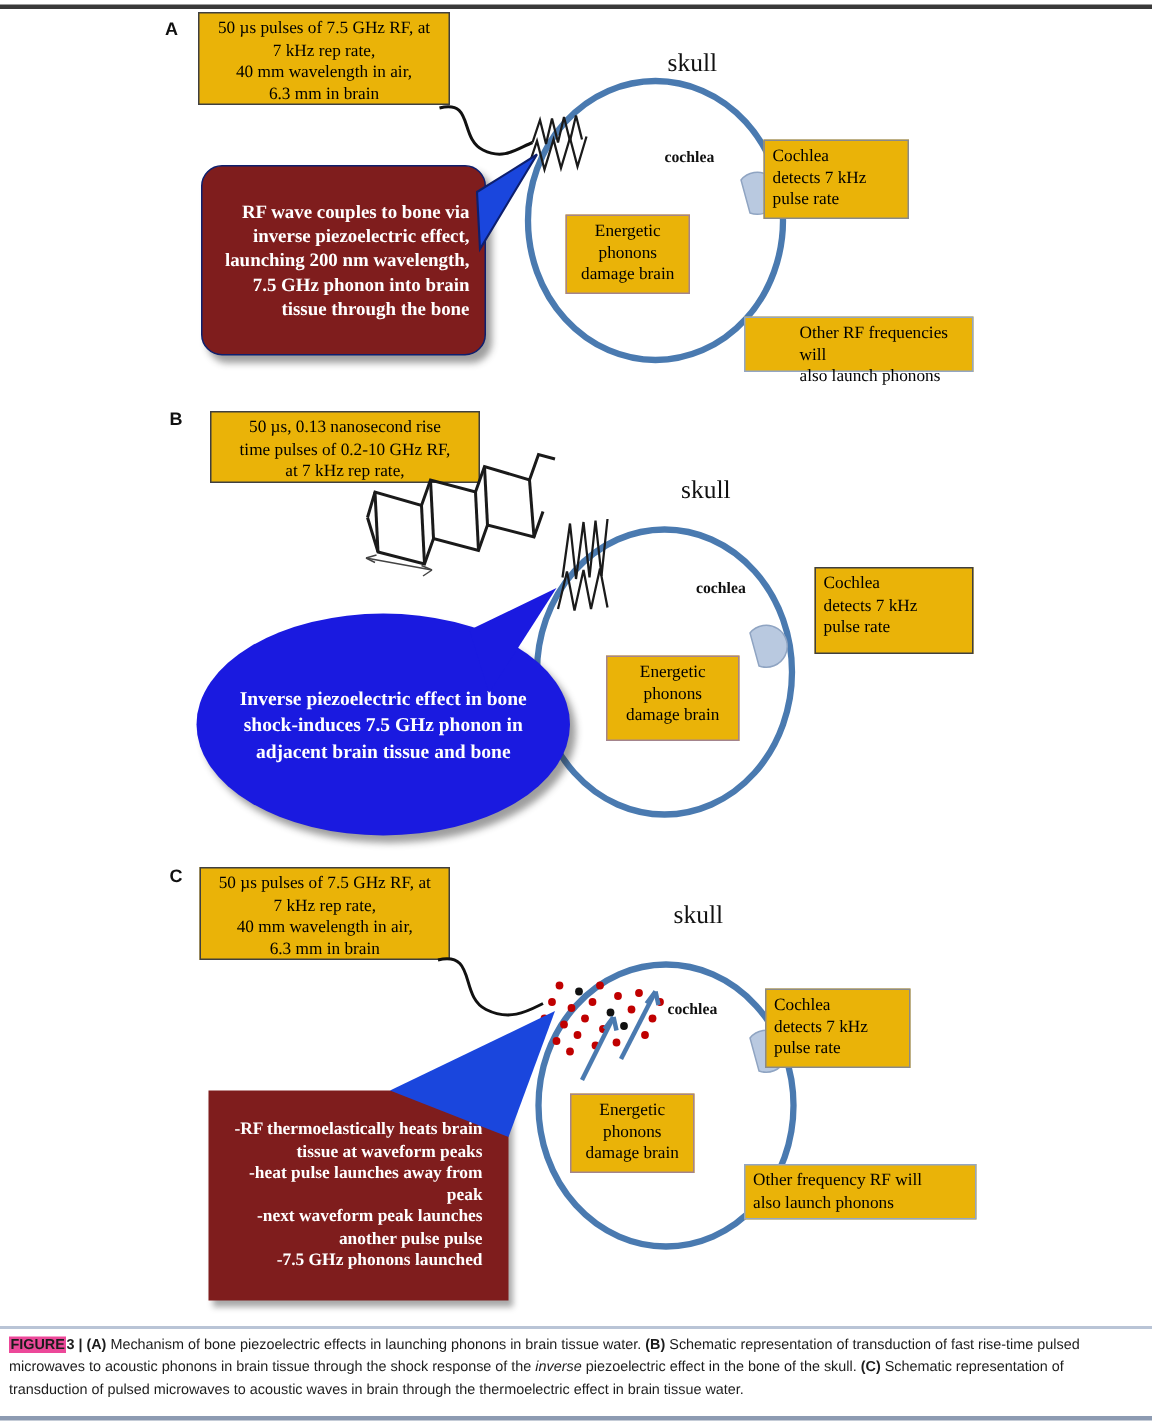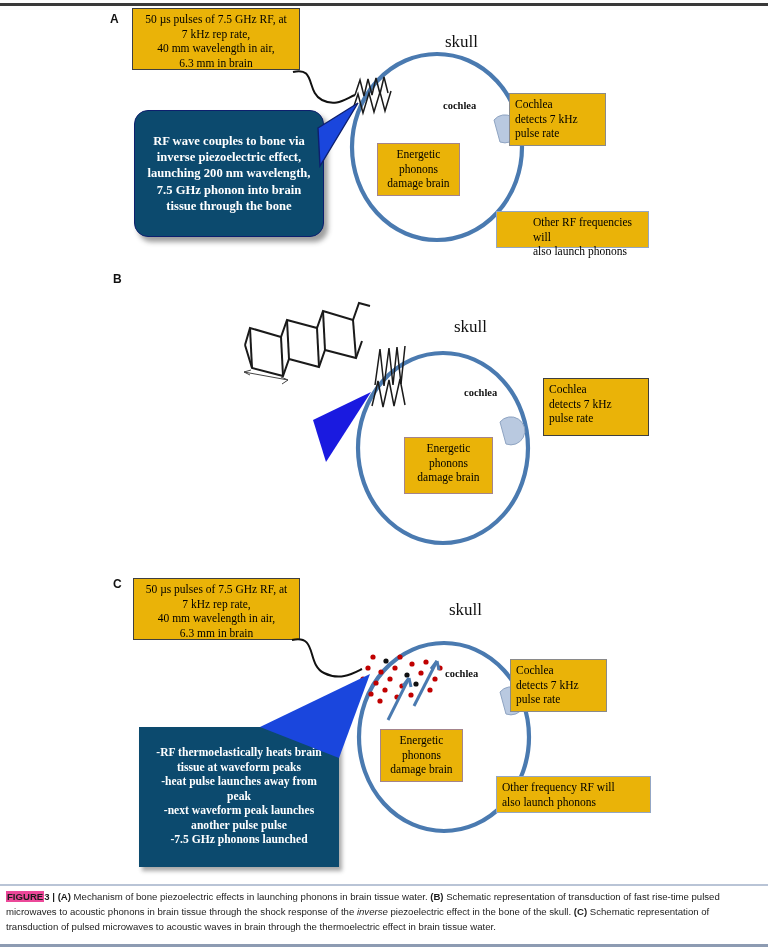--- a/index.html
+++ b/index.html
@@ -22,23 +22,23 @@
         font-size:11.5px;line-height:1.28;color:#000;padding:3px 5px;}
   .tbox.dark{border:1.4px solid #3f3f3f;}
   .tbox.grey{border:1.1px solid #8a8a8a;}
   .tbox.slate{border:1.1px solid #93a6c4;}
   .tbox.mauve{border:1.2px solid #a4848c;}
   .tbox.ctr{text-align:center;}
   .tbox.lft{text-align:left;}
 
   
   .callout-rect{position:absolute;box-sizing:border-box;
-       background:#0c4a6e;border:1.6px solid #0d1f6e;border-radius:14px;
+       background:#7f1d1d;border:1.6px solid #0d1f6e;border-radius:14px;
        color:#fff;font-weight:bold;font-size:12.6px;line-height:1.30;
-       text-align:center;display:flex;align-items:center;justify-content:center;
+       text-align:right;display:flex;align-items:center;justify-content:center;
        padding:6px 10px;box-shadow:4px 5px 5px rgba(40,40,40,.45);}
   .callout-rect.sq{border-radius:0;border:none;box-shadow:3px 4px 4px rgba(40,40,40,.40);}
   .callout-ell{position:absolute;box-sizing:border-box;
        background:#1a1ae0;border-radius:50%;
        color:#fff;font-weight:bold;font-size:13px;line-height:1.32;
        text-align:center;display:flex;align-items:center;justify-content:center;
        padding:10px 16px;box-shadow:4px 5px 5px rgba(40,40,40,.45);}
 
   
   .skull-lab{position:absolute;font-size:17px;color:#111;margin-left:40px;}
@@ -102,20 +102,25 @@
     <div>damage brain</div>
   </div>
 
   <div class="tbox slate lft" style="left:496px;top:211px;width:153px;height:37px;padding-left:36px;">
     <div>Other RF frequencies will</div>
     <div>also launch phonons</div>
   </div>
 
   <div class="plabel" style="left:113px;top:272px;">B</div>
 
+  <div class="tbox dark ctr" style="left:140px;top:274px;width:180px;height:48px;">
+    <div>50 µs, 0.13 nanosecond rise</div>
+    <div>time pulses of 0.2-10 GHz RF,</div>
+    <div>at 7 kHz rep rate,</div>
+  </div>
 
   <svg width="768" height="951">
 
     <polyline points="245,345 250,328 281,337 287,320 317,328 323,311 353,320 359,303 370,306" fill="none" stroke="#1a1a1a" stroke-width="2"></polyline>
     <polyline points="245,345 252,368 283,376 289,359 319,367 325,350 356,358 362,341" fill="none" stroke="#1a1a1a" stroke-width="2"></polyline>
     <polyline points="250,328 252,368" fill="none" stroke="#1a1a1a" stroke-width="2"></polyline>
     <polyline points="281,337 283,376" fill="none" stroke="#1a1a1a" stroke-width="2"></polyline>
     <polyline points="287,320 289,359" fill="none" stroke="#1a1a1a" stroke-width="2"></polyline>
     <polyline points="317,328 319,367" fill="none" stroke="#1a1a1a" stroke-width="2"></polyline>
     <polyline points="323,311 325,350" fill="none" stroke="#1a1a1a" stroke-width="2"></polyline>
@@ -125,20 +130,21 @@
     <path d="M244,372 l7,-2 M244,372 l6,3" fill="none" stroke="#444" stroke-width="1"></path>
     <path d="M288,380 l-7,-3 M288,380 l-6,4" fill="none" stroke="#444" stroke-width="1"></path>
 
     <ellipse cx="443" cy="448" rx="85" ry="95" fill="#fff" stroke="#4a7ab0" stroke-width="4.2"></ellipse>
     <path d="M506,404 a14,14 0 1,1 6,22 z" transform="translate(-6,18)" fill="#b9c9e0" stroke="#8fa4c2" stroke-width="1"></path>
 
     <polyline points="375,385 380,349 384,386 389,348 393,385 397,347 401,384 405,346" fill="none" stroke="#1a1a1a" stroke-width="1.5"></polyline>
     <polyline points="372,406 378,381 383,407 389,380 394,406 400,379 405,405" fill="none" stroke="#1a1a1a" stroke-width="1.5"></polyline>
   </svg>
 
+  <div class="callout-ell" style="left:131px;top:409px;width:249px;height:148px;">Inverse piezoelectric effect in bone shock-induces 7.5 GHz phonon in adjacent brain tissue and bone</div>
   <svg width="768" height="951">
     <polygon points="313,420 371,392 326,462" fill="#1a1ae0"></polygon>
   </svg>
 
   <div class="skull-lab" style="left:414px;top:317px;">skull</div>
   <div class="coch-lab" style="left:464px;top:387px;">cochlea</div>
 
   <div class="tbox dark lft" style="left:543px;top:378px;width:106px;height:58px;">
     <div>Cochlea</div>
     <div>detects 7 kHz</div>

